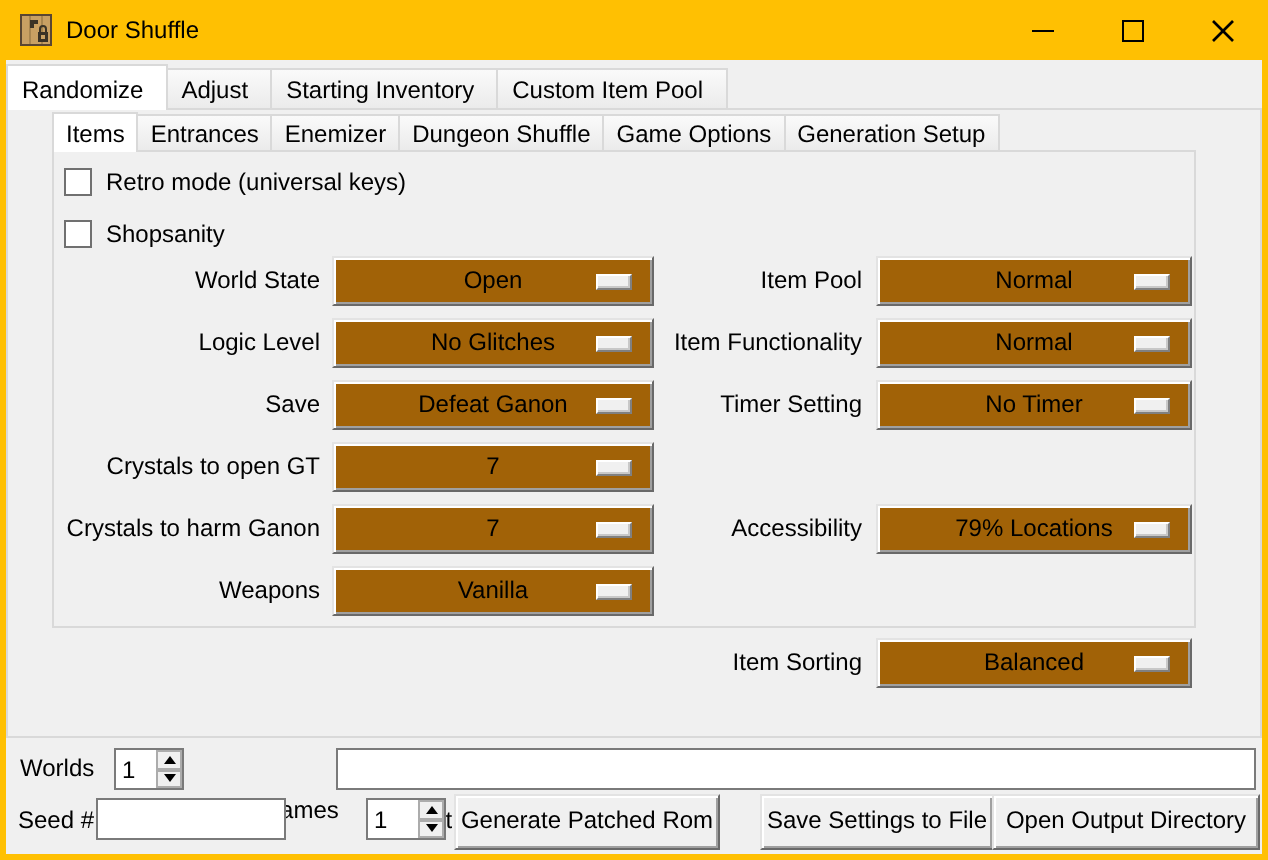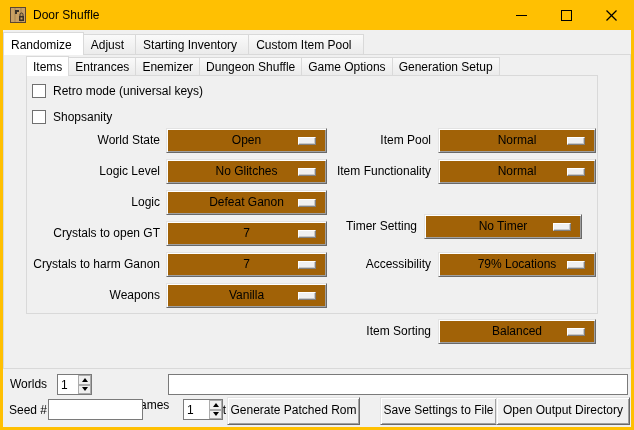--- a/index.html
+++ b/index.html
@@ -133,21 +133,21 @@
       </div>
     </div>
     <div class="opt-row" style="left:0;top:83px;width:301px;">
       <div class="opt-label" style="left:0;width:133px;">Logic Level</div>
       <div class="opt-menu" style="left:139px;width:159px;">
         <span class="opt-value">No Glitches</span>
         <span class="opt-ind"></span>
       </div>
     </div>
     <div class="opt-row" style="left:0;top:114px;width:301px;">
-      <div class="opt-label" style="left:0;width:133px;">Logic</div>
+      <div class="opt-label" style="left:0;width:133px;">Save</div>
       <div class="opt-menu" style="left:139px;width:159px;">
         <span class="opt-value">Defeat Ganon</span>
         <span class="opt-ind"></span>
       </div>
     </div>
     <div class="opt-row" style="left:0;top:145px;width:301px;">
       <div class="opt-label" style="left:0;width:133px;">Crystals to open GT</div>
       <div class="opt-menu" style="left:139px;width:159px;">
         <span class="opt-value">7</span>
         <span class="opt-ind"></span>
@@ -175,21 +175,21 @@
         <span class="opt-ind"></span>
       </div>
     </div>
     <div class="opt-row" style="left:233px;top:83px;width:337px;">
       <div class="opt-label" style="left:0;width:171px;">Item Functionality</div>
       <div class="opt-menu" style="left:178px;width:156px;">
         <span class="opt-value">Normal</span>
         <span class="opt-ind"></span>
       </div>
     </div>
-    <div class="opt-row" style="left:219px;top:114px;width:337px;margin-top:24px;">
+    <div class="opt-row" style="left:233px;top:114px;width:337px;">
       <div class="opt-label" style="left:0;width:171px;">Timer Setting</div>
       <div class="opt-menu" style="left:178px;width:156px;">
         <span class="opt-value">No Timer</span>
         <span class="opt-ind"></span>
       </div>
     </div>
     <div class="opt-row" style="left:233px;top:176px;width:337px;">
       <div class="opt-label" style="left:0;width:171px;">Accessibility</div>
       <div class="opt-menu" style="left:178px;width:156px;">
         <span class="opt-value">79% Locations</span>

